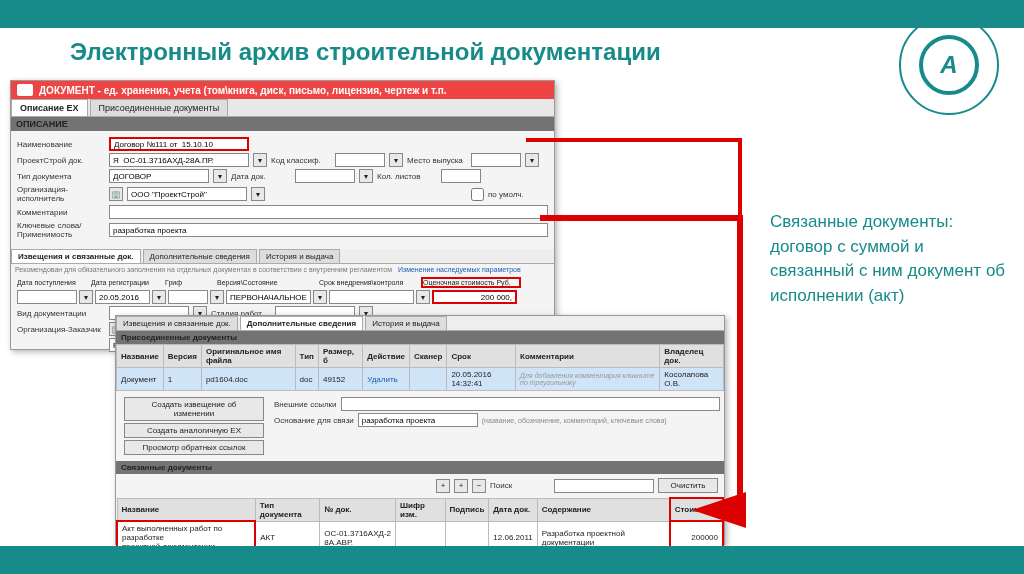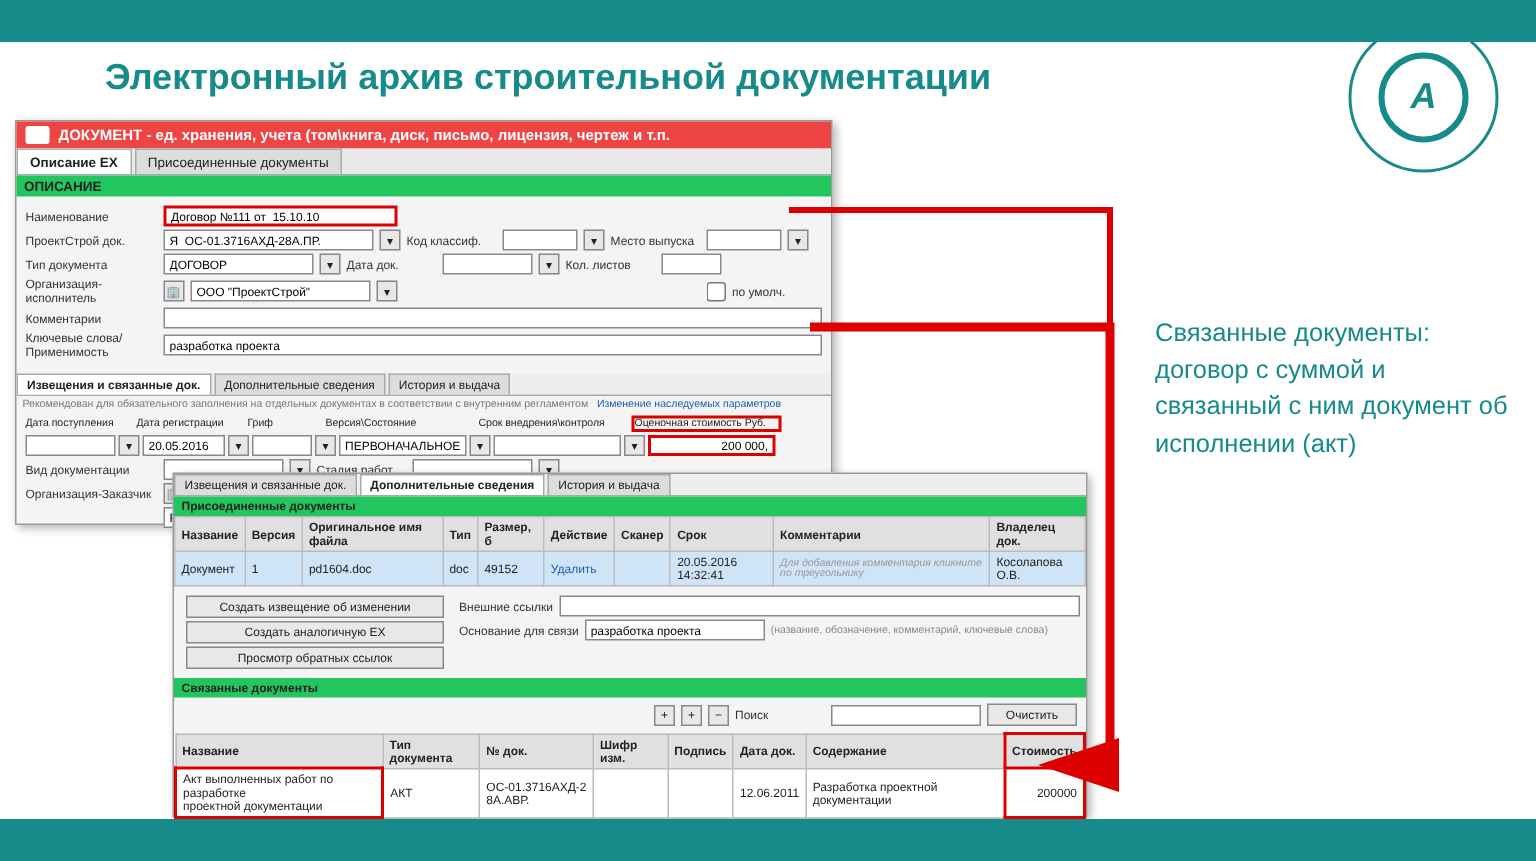--- a/index.html
+++ b/index.html
@@ -11,37 +11,37 @@
   .ring-inner { position: absolute; width: 60px; height: 60px; border: 4px solid #178a8a; border-radius: 50%; top: 25px; left: 25px; display:flex;align-items:center;justify-content:center;color:#178a8a;font-size:24px;font-style:italic;font-weight:bold;}
   .content { position: relative; padding: 0 20px; }
   .win { position: absolute; border: 1px solid #999; background: #f4f4f4; box-shadow: 2px 2px 6px rgba(0,0,0,.3); font-size: 9px; color: #222; }
   .win1 { left: 10px; top: 0; width: 545px; height: 270px; }
   .win2 { left: 115px; top: 235px; width: 610px; height: 230px; }
   .titlebar { background: #ef4444; color: #fff; padding: 3px 6px; font-size: 10px; font-weight: bold; display:flex; align-items:center; gap:6px;}
   .titlebar .logo-sm{width:16px;height:12px;background:#fff;border-radius:2px;display:inline-block;}
   .tabs { display:flex; background:#e8e8e8; border-bottom:1px solid #aaa; font-size:9px;}
   .tab { padding:3px 8px; border:1px solid #aaa; border-bottom:none; background:#ddd; margin-right:2px; cursor:pointer;}
   .tab.active { background:#fff; font-weight:bold;}
-  .section-hdr { background:#22c55e; padding:2px 5px; font-weight:bold; }
+  .section-hdr { background:#737373; padding:2px 5px; font-weight:bold; }
   .form-body { padding:4px 6px; }
   .row { display:flex; align-items:center; margin:2px 0; gap:4px;}
   .lbl { width:88px; font-size:8px; color:#333; }
   .lbl.sm { width:auto; min-width:60px; }
   .inp { border:1px solid #888; background:#fff; padding:1px 3px; font-size:8px; height:14px; }
   .btn-xs { border:1px solid #888; background:#e8e8e8; width:14px;height:14px; font-size:8px; display:flex;align-items:center;justify-content:center;cursor:pointer;}
   .redbox { border:2px solid #d00 !important; }
   .tabs2 { display:flex; background:#eee; border-bottom:1px solid #aaa; font-size:8px; margin-top:4px;}
   .tabs2 .tab{padding:2px 6px;}
   .note { color:#777; font-size:7px; padding:2px 4px; }
   .table { font-size:8px; border-collapse:collapse; width:100%; }
   .table th, .table td { border:1px solid #bbb; padding:2px 4px; text-align:left; background:#fff;}
   .table th { background:#e0e0e0; }
   .table tr.sel td { background:#cfe4f7; }
   .btnbar { padding:2px 4px; display:flex; flex-direction:column; gap:2px; }
-  .wide-btn { border:1px solid #888; background:#e8e8e8; padding:2px 6px; font-size:8px; cursor:pointer; width:172px; text-align:center;}
+  .wide-btn { border:1px solid #888; background:#e8e8e8; padding:2px 6px; font-size:8px; cursor:pointer; width:140px; text-align:center;}
   .link { color:#1a5fb4; cursor:pointer; }
   .caption { position:absolute; left:770px; top:130px; width:240px; color:#178a8a; font-size:17px; line-height:1.45; }
   .arrow-svg{position:absolute;left:0;top:0;pointer-events:none;}
 </style>
 </head>
 <body>
 
 <div class="teal-bar"></div>
 <div class="page-title">Электронный архив строительной документации</div>
 <div class="logo-ring">
@@ -57,21 +57,21 @@
       <span>ДОКУМЕНТ - ед. хранения, учета (том\книга, диск, письмо, лицензия, чертеж и т.п.</span>
     </div>
     <div class="tabs">
       <div class="tab active">Описание ЕХ</div>
       <div class="tab">Присоединенные документы</div>
     </div>
     <div class="section-hdr">ОПИСАНИЕ</div>
     <div class="form-body">
       <div class="row">
         <div class="lbl">Наименование</div>
-        <input class="inp redbox" style="width: 156px;" value="Договор №111 от  15.10.10">
+        <input class="inp redbox" style="width: 140px;" value="Договор №111 от  15.10.10">
       </div>
       <div class="row">
         <div class="lbl">ПроектСтрой док.</div>
         <input class="inp" style="width: 140px;" value="Я  ОС-01.3716АХД-28А.ПР.">
         <div class="btn-xs">▾</div>
         <div class="lbl sm">Код классиф.</div>
         <input class="inp" style="width: 50px;">
         <div class="btn-xs">▾</div>
         <div class="lbl sm">Место выпуска</div>
         <input class="inp" style="width: 50px;">

